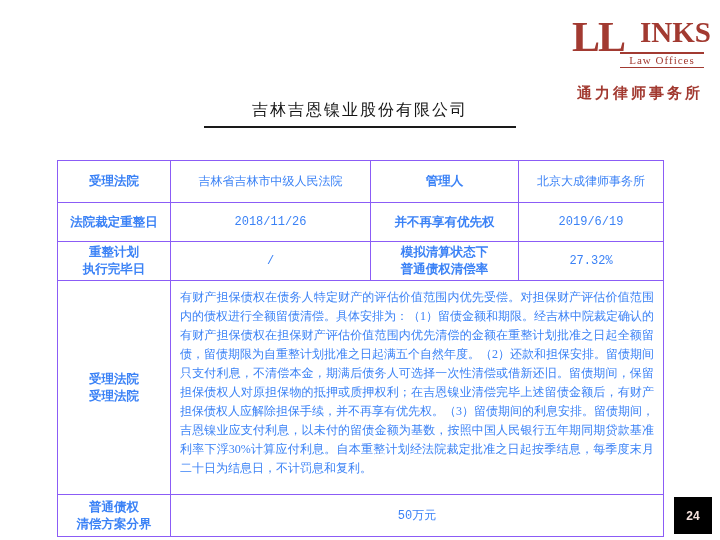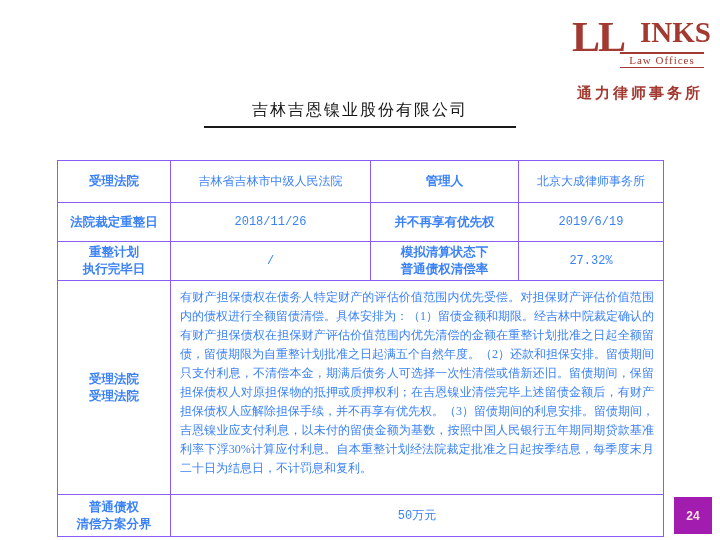--- a/index.html
+++ b/index.html
@@ -35,21 +35,21 @@
   .lbl { font-weight:bold; text-align:center; vertical-align:middle; font-size:12.5px; line-height:1.35; padding:2px; }
   .val { text-align:center; vertical-align:middle; font-family:Liberation Mono, monospace; font-size:12px; padding:12px; }
   .para {
     font-family:"Liberation Serif", serif; font-size:12px; line-height:19px;
     text-align:justify; vertical-align:top; padding:7px 9px 0 9px;margin-top:32px;
   }
 
   
   .page-badge {
     position:absolute; left:674px; top:497px; width:38px; height:37px;
-    background:#a21caf; color:#f6e3de; font-size:12px; font-weight:bold;
+    background:#000000; color:#f6e3de; font-size:12px; font-weight:bold;
     display:flex; align-items:center; justify-content:center;text-align:center;
   }
 </style>
 </head>
 <body>
 
 <div class="slide">
 
   <div class="logo">
     <div class="logo-word"><span class="ll">LL</span><span class="inks">INKS</span></div>

